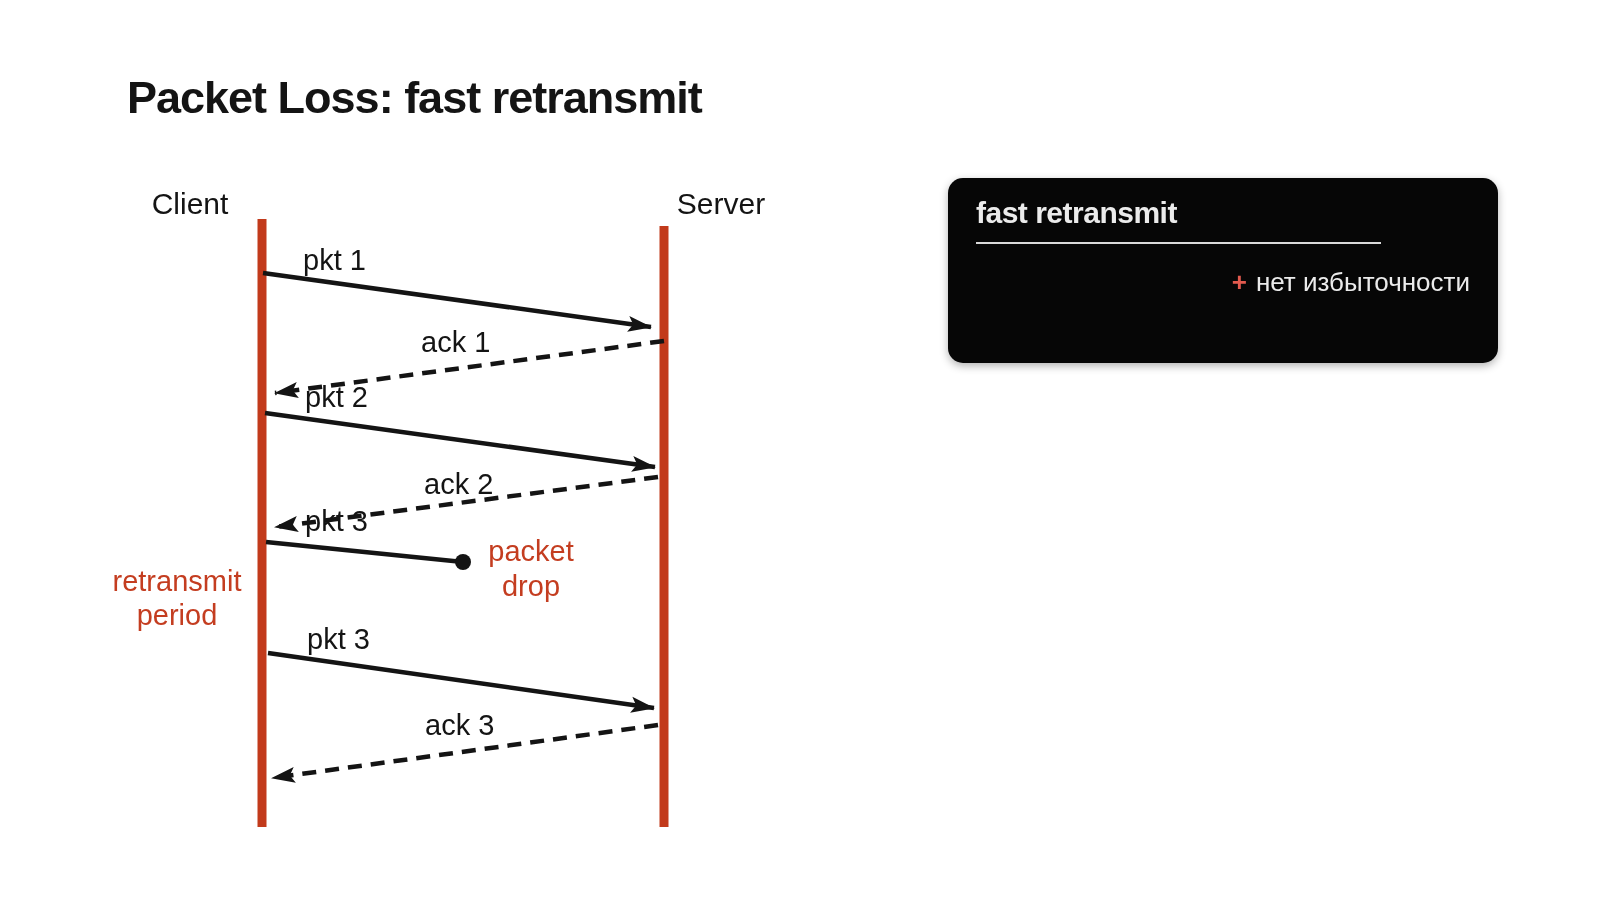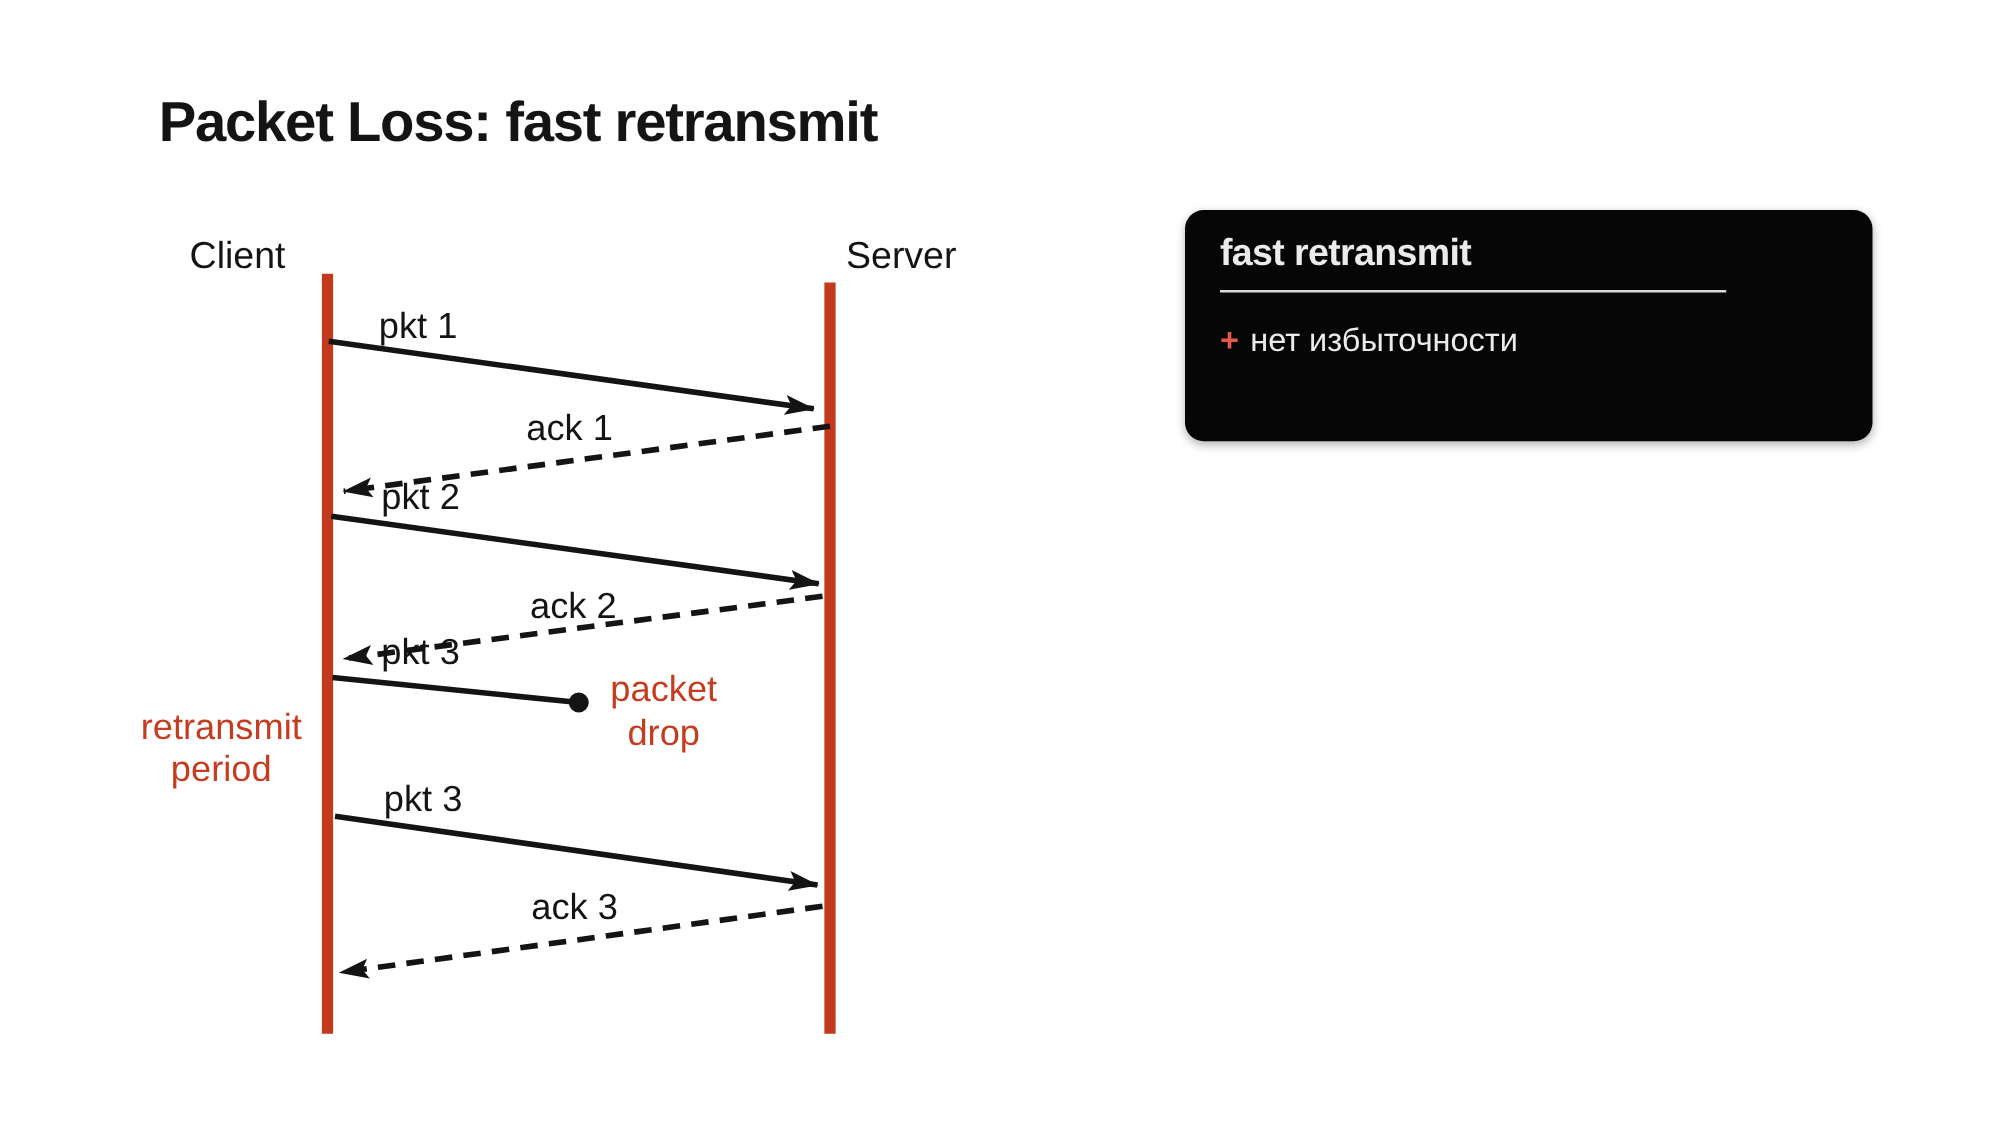--- a/index.html
+++ b/index.html
@@ -34,21 +34,21 @@
   .msg-line         { stroke: var(--ink, #0d0d0d); stroke-width: 4.5; fill: none; }
   .msg-line.dashed  { stroke-dasharray: 14 9; }
   .arrowhead-shape  { fill: var(--ink, #0d0d0d); }
   .drop-dot         { fill: var(--ink, #0d0d0d); }
   .actor-label      { font-size: 30px; fill: var(--ink, #1b1b1b); }
   .msg-label        { font-size: 29px; fill: var(--ink, #161616); }
   .annotation-label { font-size: 29px; fill: var(--accent-red, #c43d20); }
   
   .note-card {
     position: absolute;
-    left: 948px; top: 168px;
+    left: 948px; top: 178px;
     width: 550px; height: 185px;
     box-sizing: border-box;
     background: var(--card-bg, #060606);
     border-radius: 15px;
     padding: 18px 28px 0 28px;
     box-shadow: 0 3px 8px rgba(0,0,0,0.30);
   }
   .note-card h2 {
     margin: 0;
     font-size: 30px;
@@ -59,20 +59,21 @@
   .note-card .divider {
     border: none;
     border-top: 2px solid #d9d9d9;
     width: 405px;
     margin: 12px 0 0 0;
   }
   .note-card ul {
     list-style: none;
     margin: 22px 0 0 0;
     padding: 0;
+    text-align: right;
   }
   .note-card li {
     font-size: 26px;
     line-height: 33px;
     color: var(--card-text, #ececec);
     white-space: nowrap;
   }
   .note-card .sign {
     font-weight: bold;
     color: var(--sign-salmon, #e25a4e);

